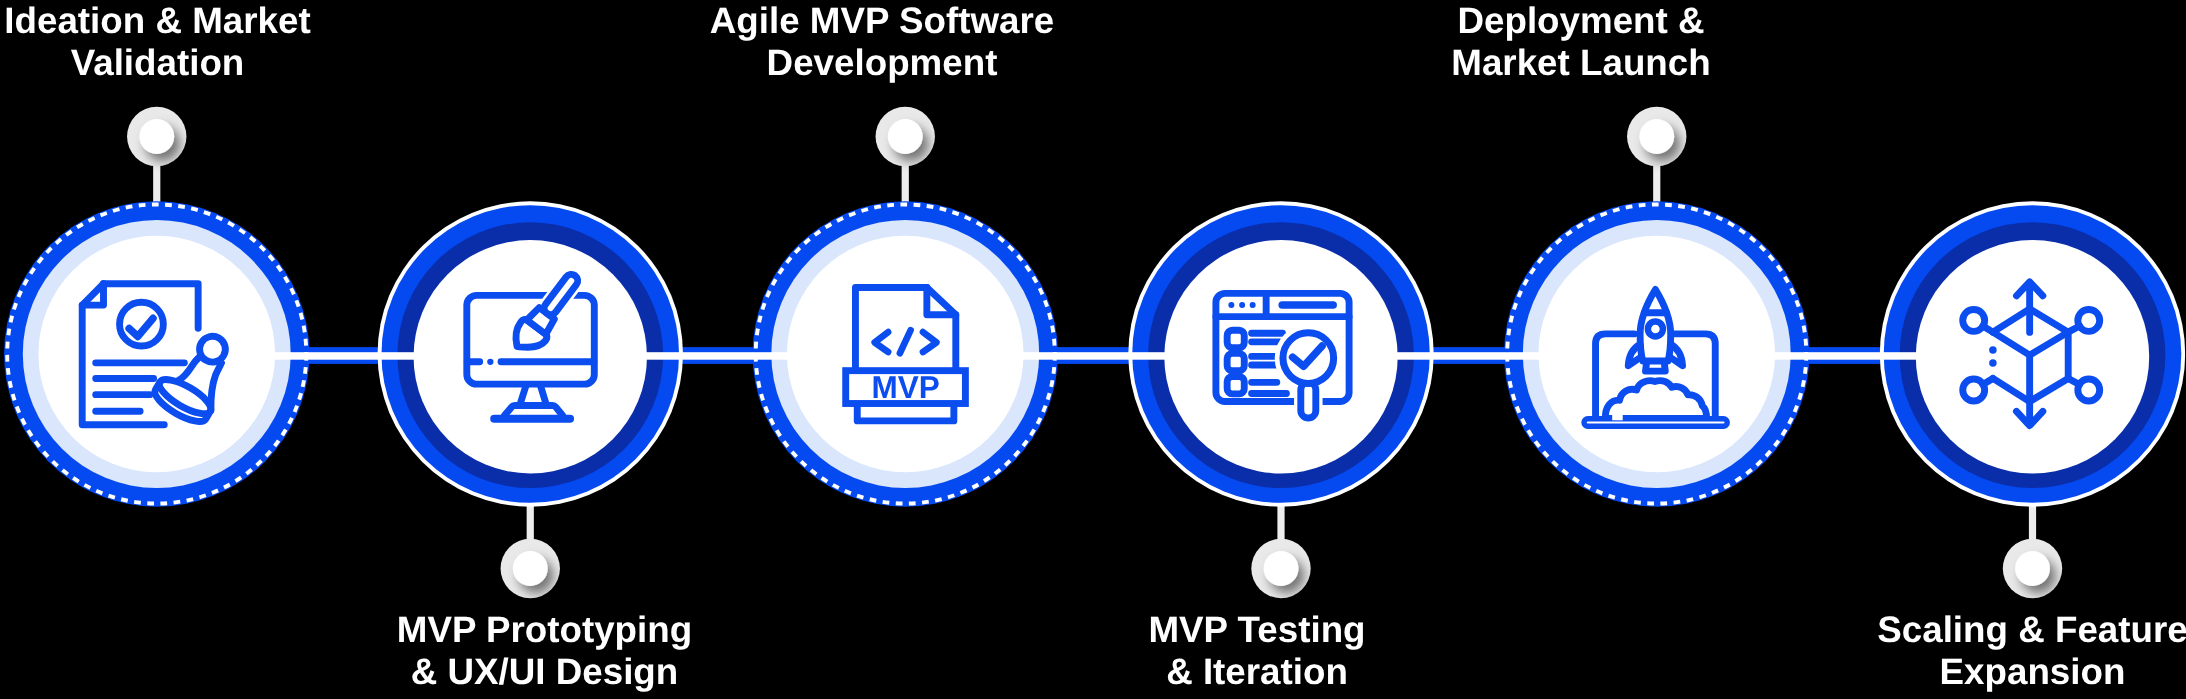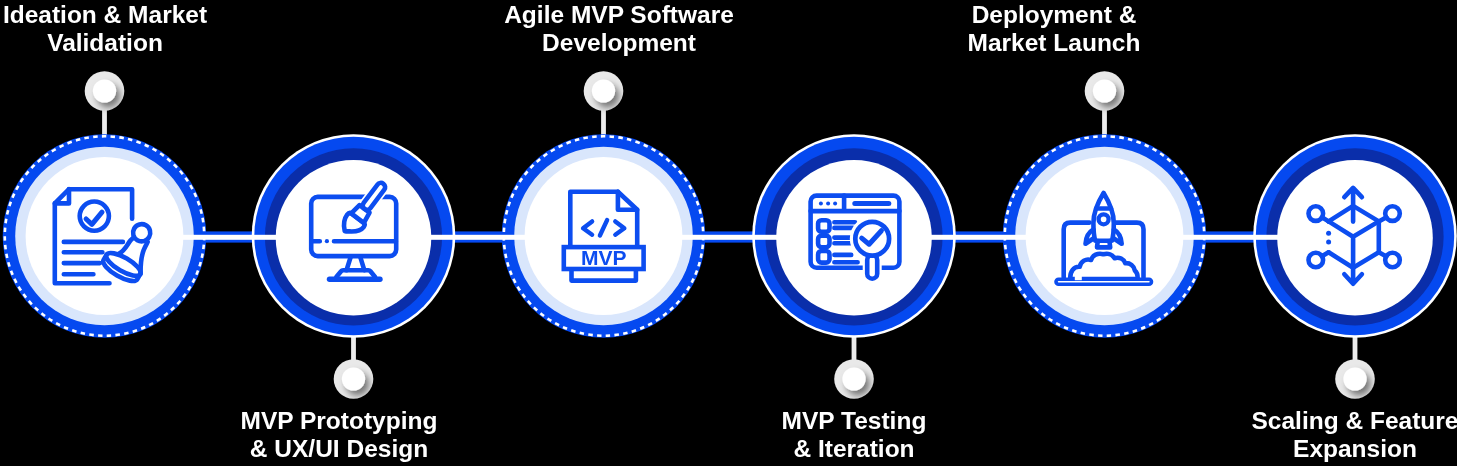--- a/index.html
+++ b/index.html
@@ -142,16 +142,16 @@
 <path d="M53.1,40.6 V7.5 M44.3,16.2 L53.1,6.9 L61.9,16.2" fill="none" stroke="#0c4df0" stroke-width="4.6" stroke-linecap="round" stroke-linejoin="round"></path>
 <path d="M53.1,86.7 V102 M44.3,93.2 L53.1,102.7 L61.9,93.2" fill="none" stroke="#0c4df0" stroke-width="4.6" stroke-linecap="round" stroke-linejoin="round"></path>
 <circle cx="15.8" cy="32.6" r="7.3" fill="none" stroke="#0c4df0" stroke-width="4.6" stroke-linecap="round" stroke-linejoin="round"></circle>
 <circle cx="92.5" cy="32.6" r="7.3" fill="none" stroke="#0c4df0" stroke-width="4.6" stroke-linecap="round" stroke-linejoin="round"></circle>
 <circle cx="15.8" cy="79" r="7.3" fill="none" stroke="#0c4df0" stroke-width="4.6" stroke-linecap="round" stroke-linejoin="round"></circle>
 <circle cx="92.5" cy="79" r="7.3" fill="none" stroke="#0c4df0" stroke-width="4.6" stroke-linecap="round" stroke-linejoin="round"></circle>
 <path d="M21.9,36.3 L28.6,40.4 M86.4,36.3 L78.8,40.4 M21.9,75.3 L28.6,71.3 M86.4,75.4 L78.8,71.3" fill="none" stroke="#0c4df0" stroke-width="4.6" stroke-linecap="round" stroke-linejoin="round"></path>
 </g>
 </svg>
 <div class="lbl" style="left:-45.5px;top:1px">Ideation &amp; Market<br>Validation</div>
-<div class="lbl" style="left:189px;top:407px">MVP Prototyping<br>&amp; UX/UI Design</div>
-<div class="lbl" style="left:469px;top:1px">Agile MVP Software<br>Development</div>
-<div class="lbl" style="left:704px;top:407px">MVP Testing<br>&amp; Iteration</div>
+<div class="lbl" style="left:213px;top:407px">MVP Prototyping<br>&amp; UX/UI Design</div>
+<div class="lbl" style="left:438px;top:1px">Agile MVP Software<br>Development</div>
+<div class="lbl" style="left:688px;top:407px">MVP Testing<br>&amp; Iteration</div>
 <div class="lbl" style="left:904px;top:1px">Deployment &amp;<br>Market Launch</div>
 <div class="lbl" style="left:1205px;top:407px">Scaling &amp; Feature<br>Expansion</div>
 </body></html>

